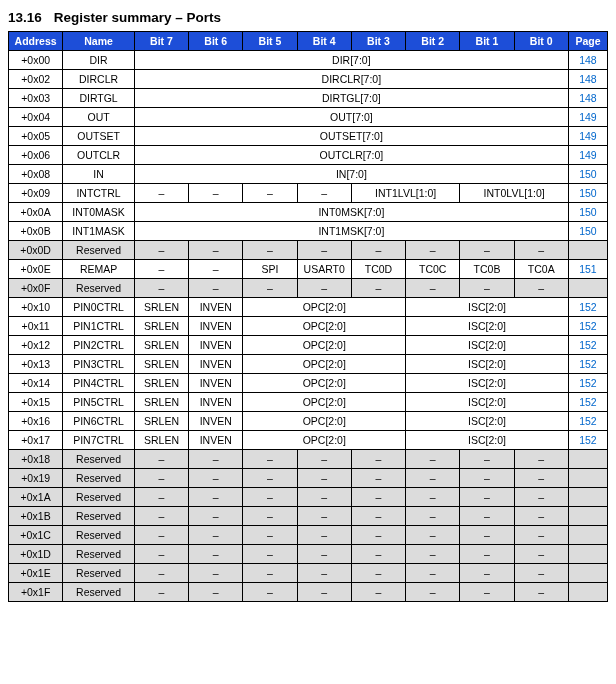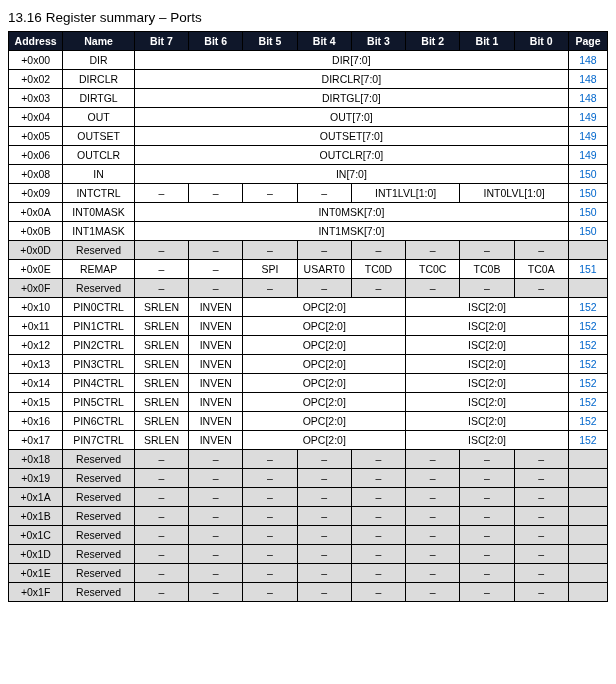--- a/index.html
+++ b/index.html
@@ -1,21 +1,21 @@
 <!DOCTYPE html>
 <html><head>
 <meta charset="utf-8">
 <style>
   body{margin:0;background:#fff;font-family:Arial,Helvetica,sans-serif;color:#000;width:616px}
   .wrap{padding:6px 8px 8px}
-  .title{display:flex;gap:4px;font-weight:normal;font-size:13.5px;margin:4px 0 6px}
+  .title{display:flex;gap:12px;font-weight:bold;font-size:13.5px;margin:4px 0 6px}
   table{border-collapse:collapse;width:100%;font-size:10.5px;table-layout:fixed}
   col.addr{width:50px}col.name{width:66px}col.bit{width:50px}col.pg{width:36px}
   th,td{border:1px solid #000;padding:3px 2px;text-align:center;vertical-align:middle}
-  th{background:#0f172a;color:#fff;font-weight:bold}
+  th{background:#1d4ed8;color:#fff;font-weight:bold}
   td.name{font-weight:normal}
   tr.res td{background:#dcdcdc}
   tr.res td.addr,tr.res td.name{font-weight:normal}
   a.page{color:#0066cc;text-decoration:none}
   td.addr{font-weight:normal}
 </style>
 </head>
 <body>
 <div class="wrap">
 

